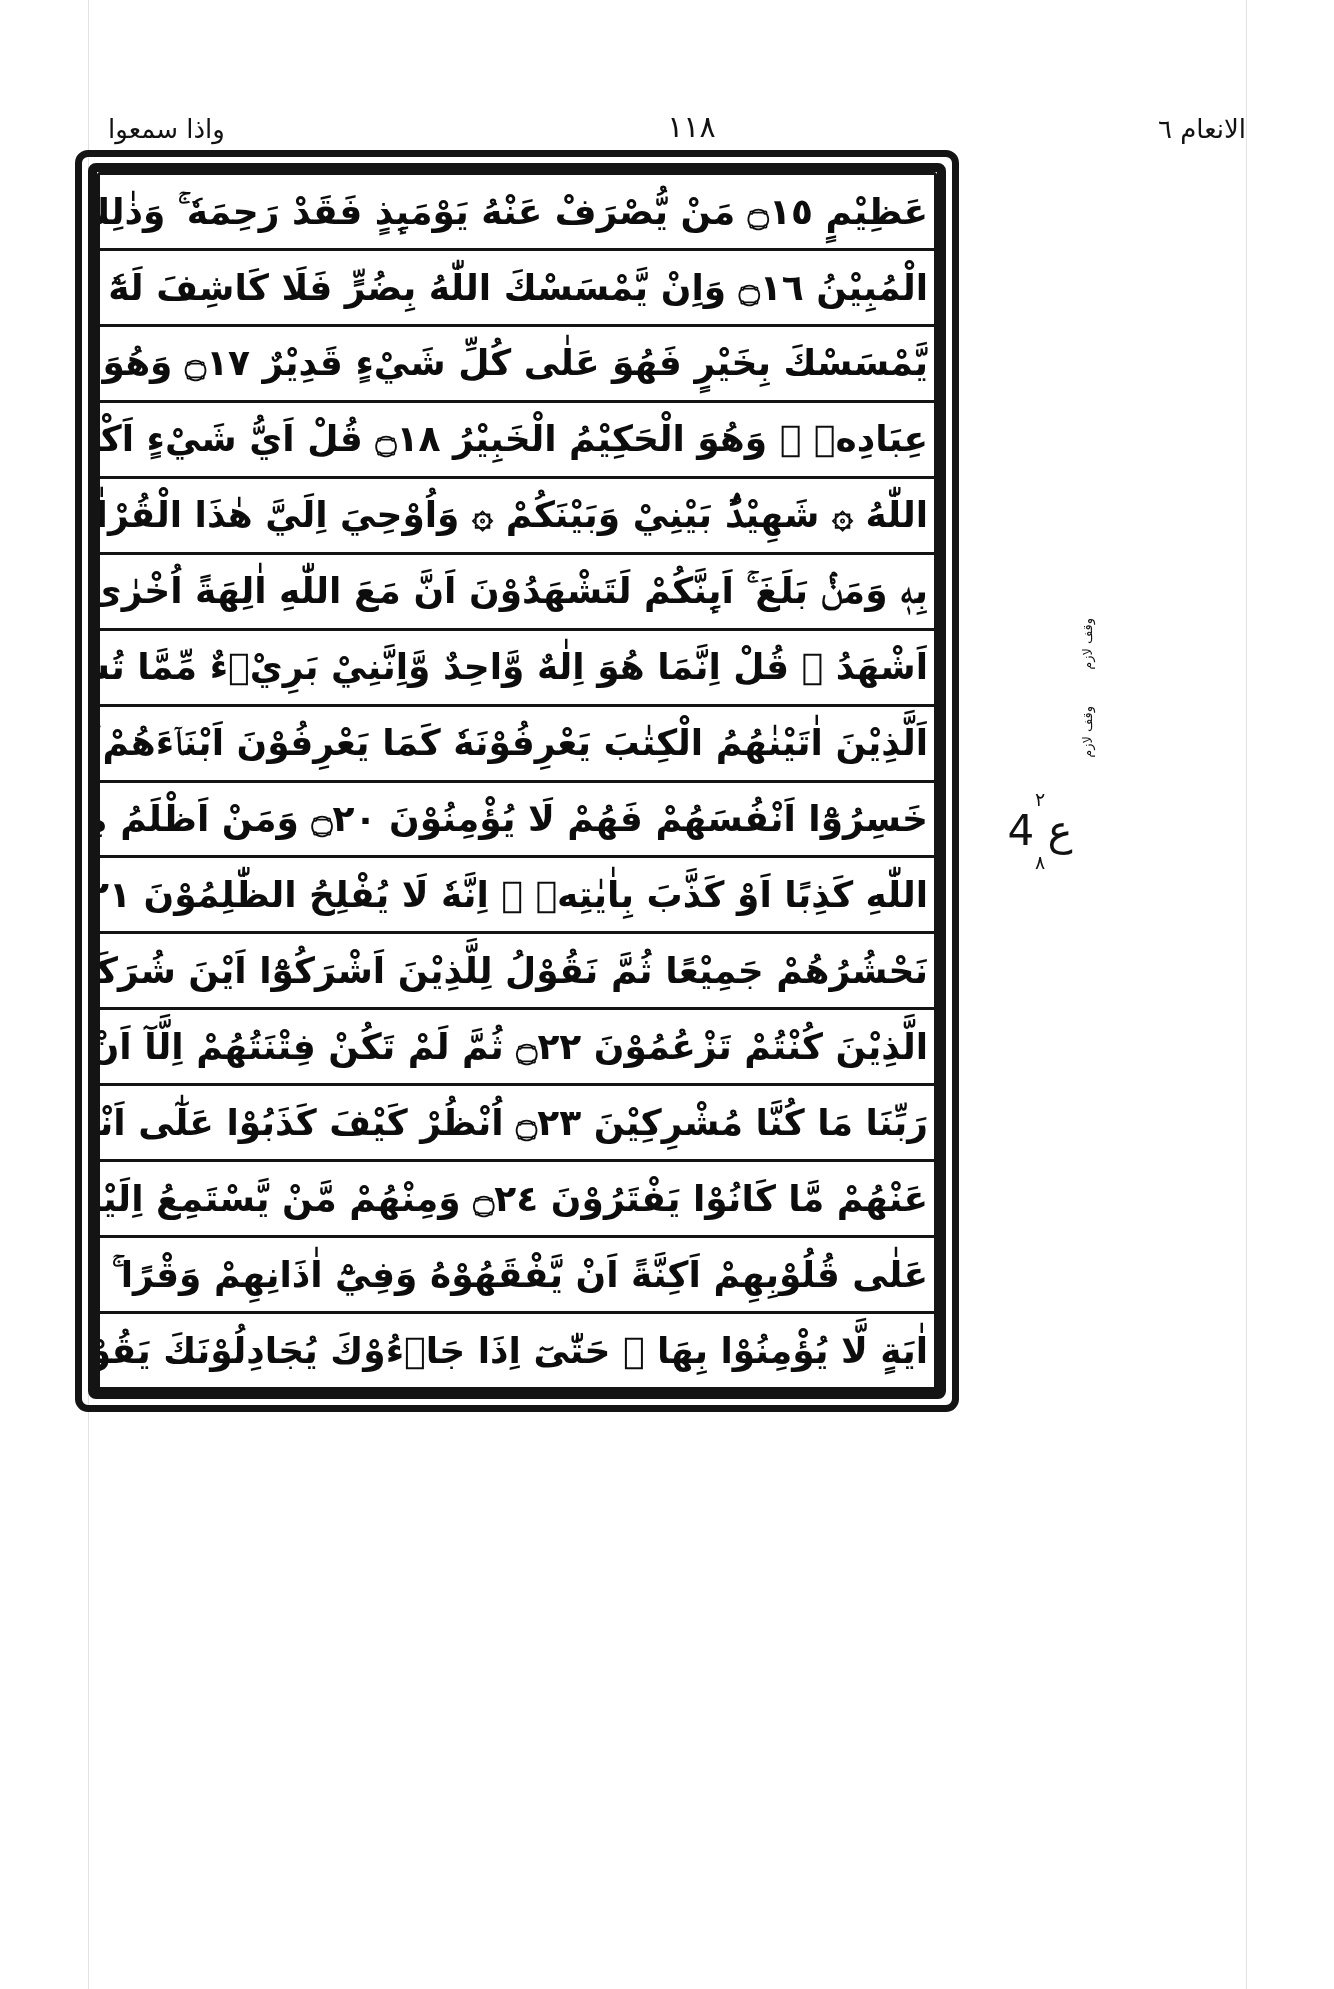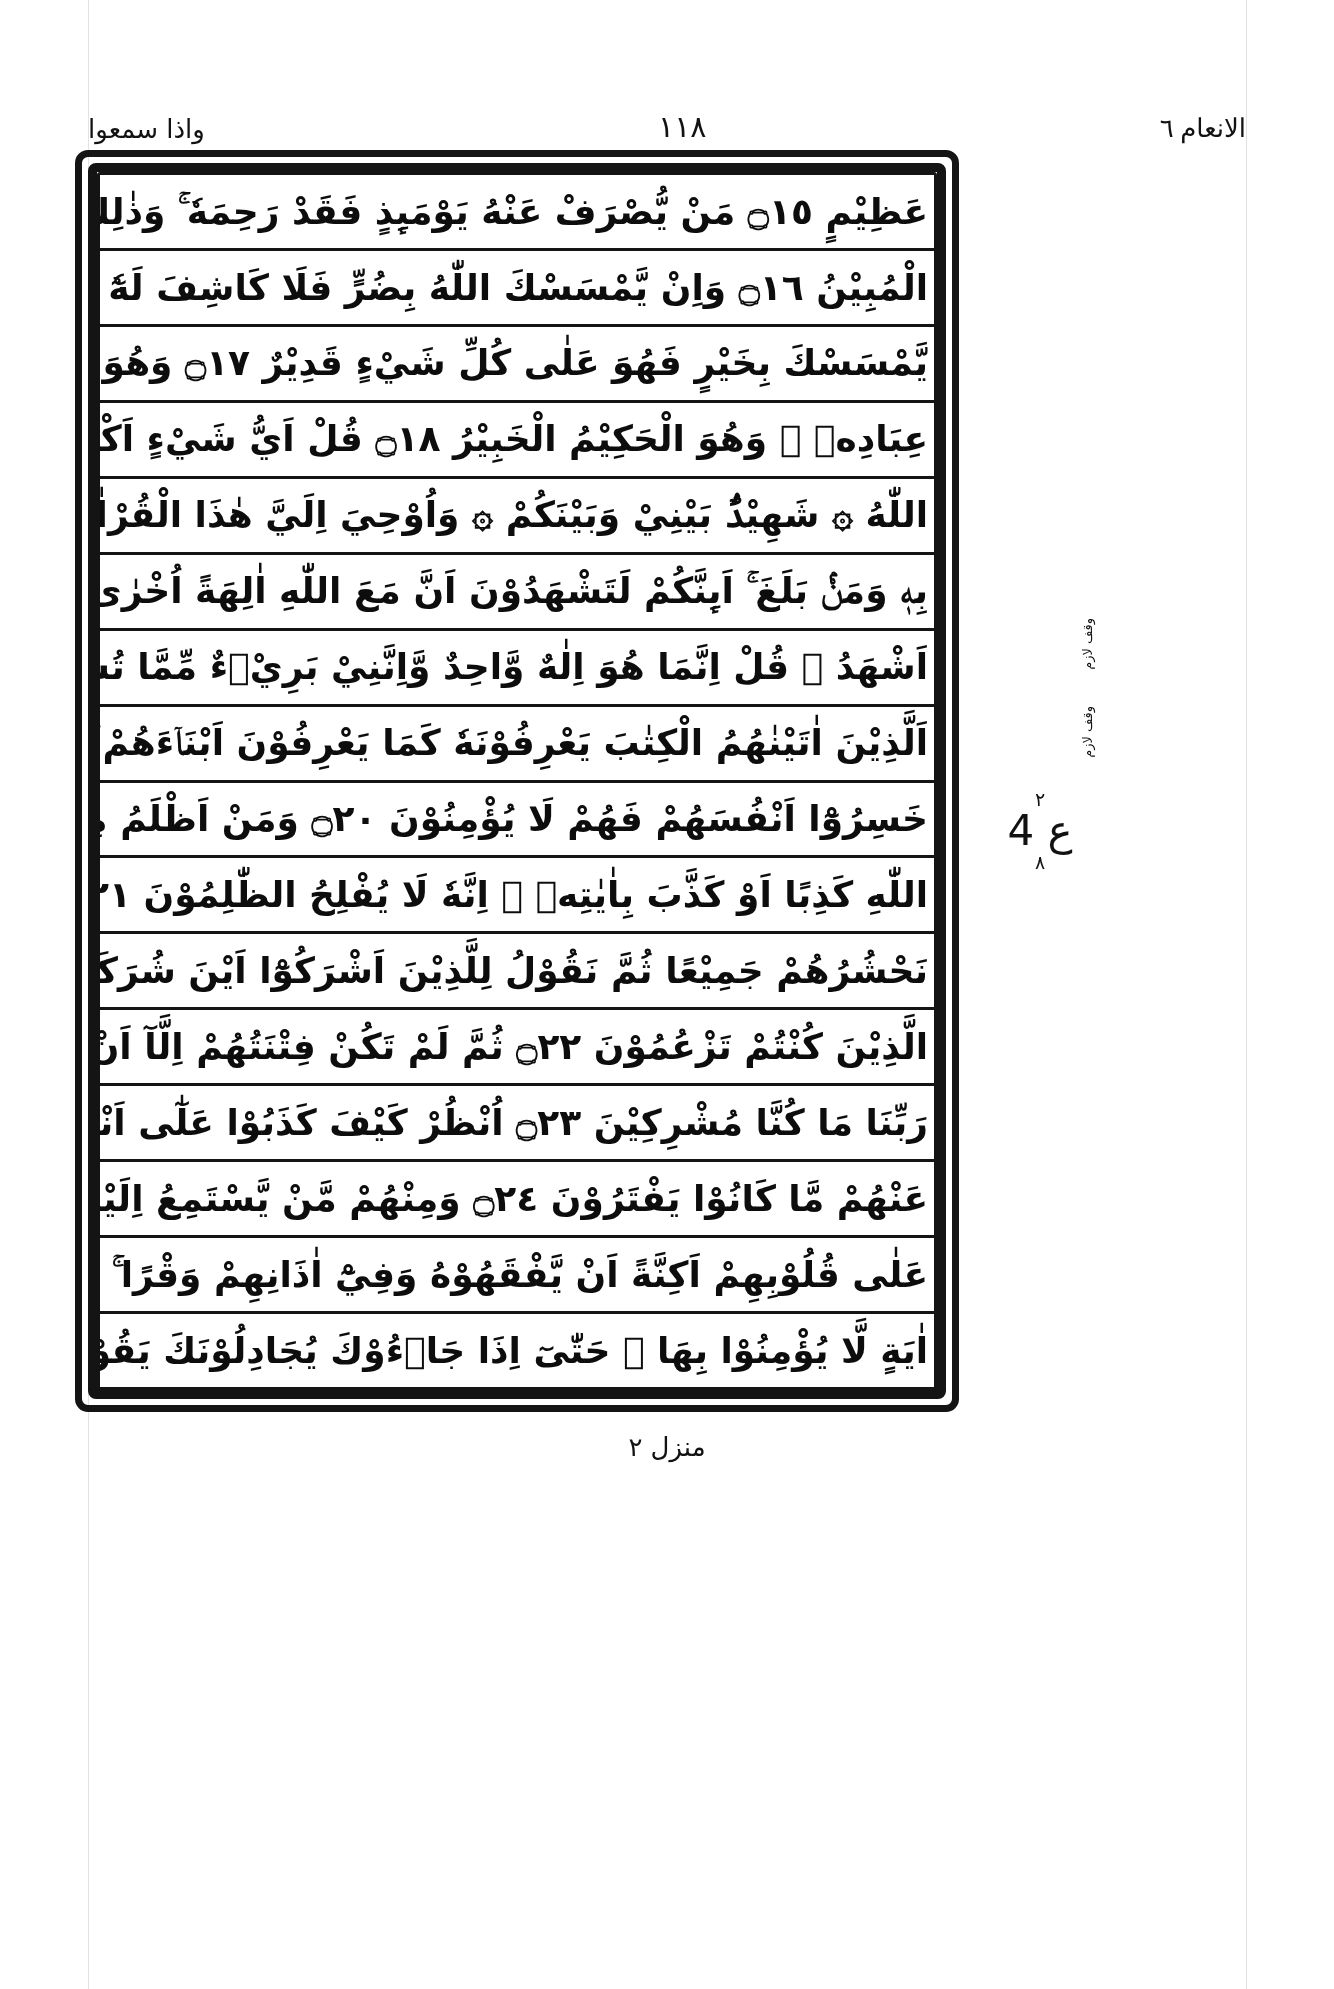--- a/index.html
+++ b/index.html
@@ -47,28 +47,28 @@
   }
   .header-item {
     font-size: 26px;
     line-height: 1;
     color: #121212;
     white-space: nowrap;
     font-family: "DejaVu Sans", sans-serif;
   }
   .header-surah {
     letter-spacing: 0.5px;
-    font-family: Liberation Serif, serif;
   }
   .header-page {
     font-size: 30px;
     letter-spacing: 2px;
   }
   .header-juz {
     letter-spacing: 0.5px;
+    padding-left: 20px;
   }
 
   
   .frame-outer {
     position: absolute;
     top: 150px;
     left: 75px;
     width: 884px;   
     height: 1262px;
     border: 7px solid #141414;
@@ -265,17 +265,14 @@
   <div class="margin-notes">
     <div class="margin-note waqf-a">وقف لازم</div>
     <div class="margin-note waqf-b">وقف لازم</div>
     <div class="ruku-mark">
       <div class="ruku-top">٢</div>
       <div class="ruku-body">ع 4</div>
       <div class="ruku-bottom">٨</div>
     </div>
   </div>
 
-  <div class="footer">
-    <span class="footer-text">منزل ٢</span>
-  </div>
 
 </div>
 
 </body></html>

